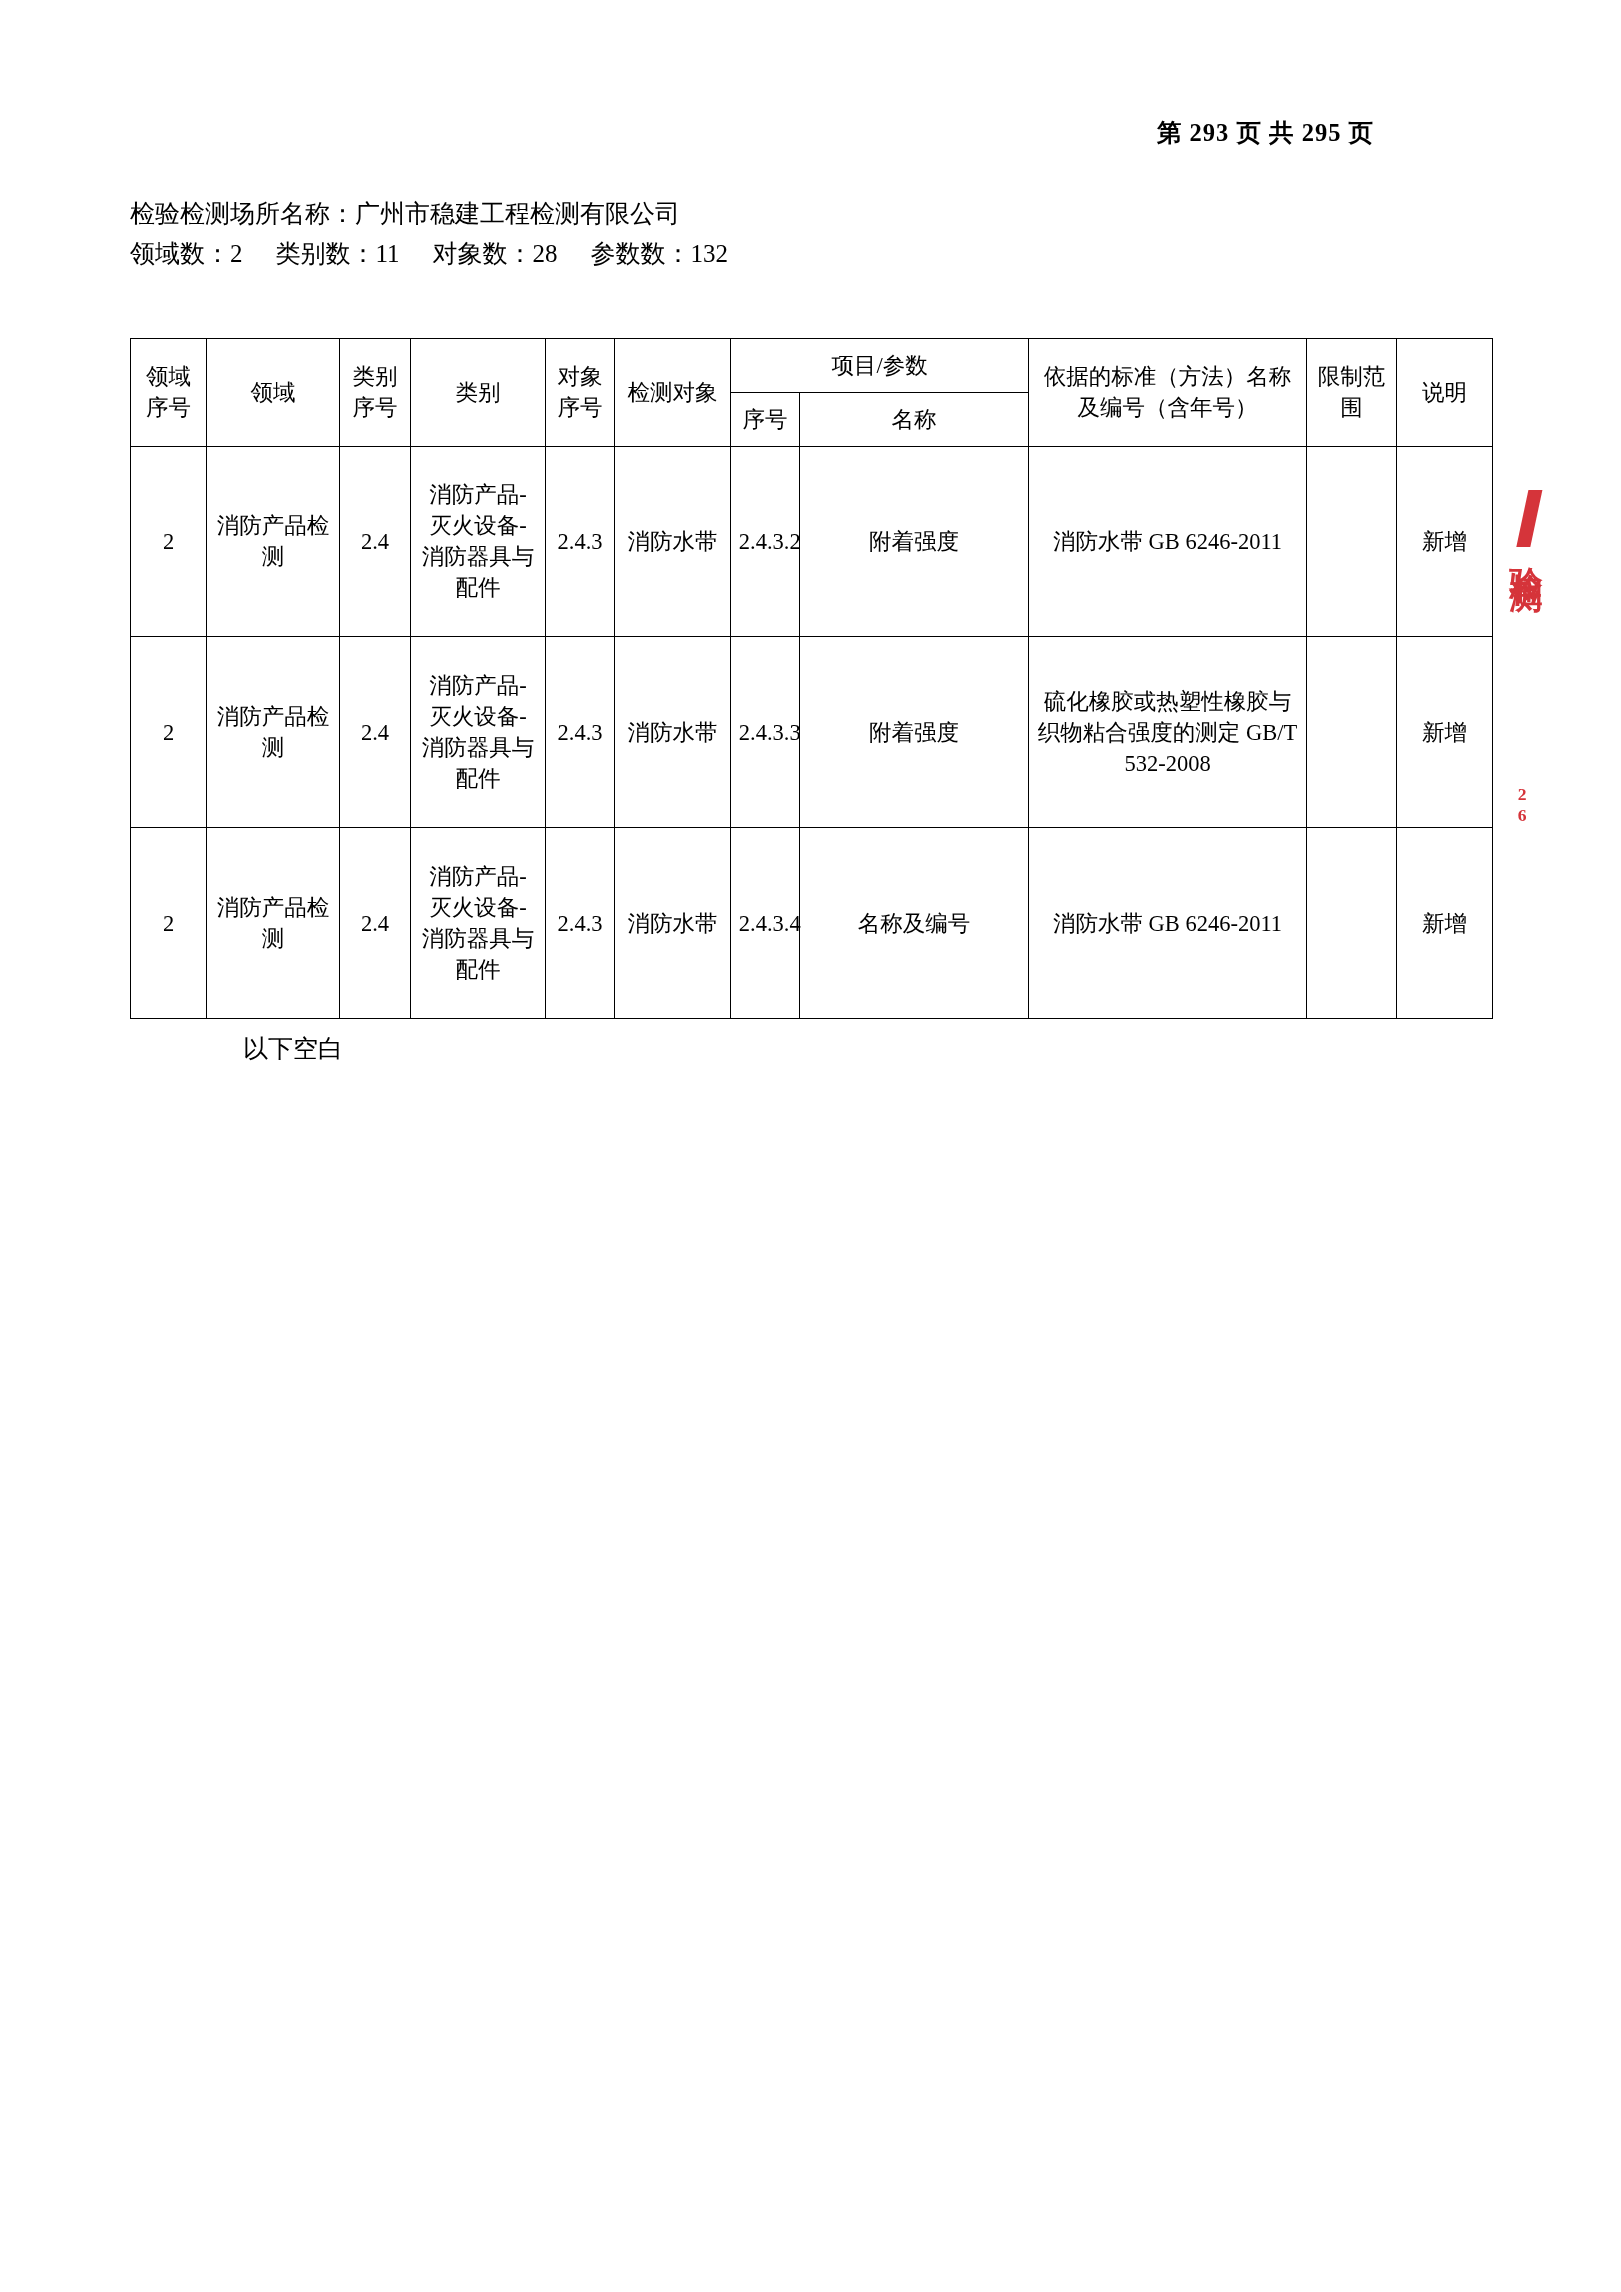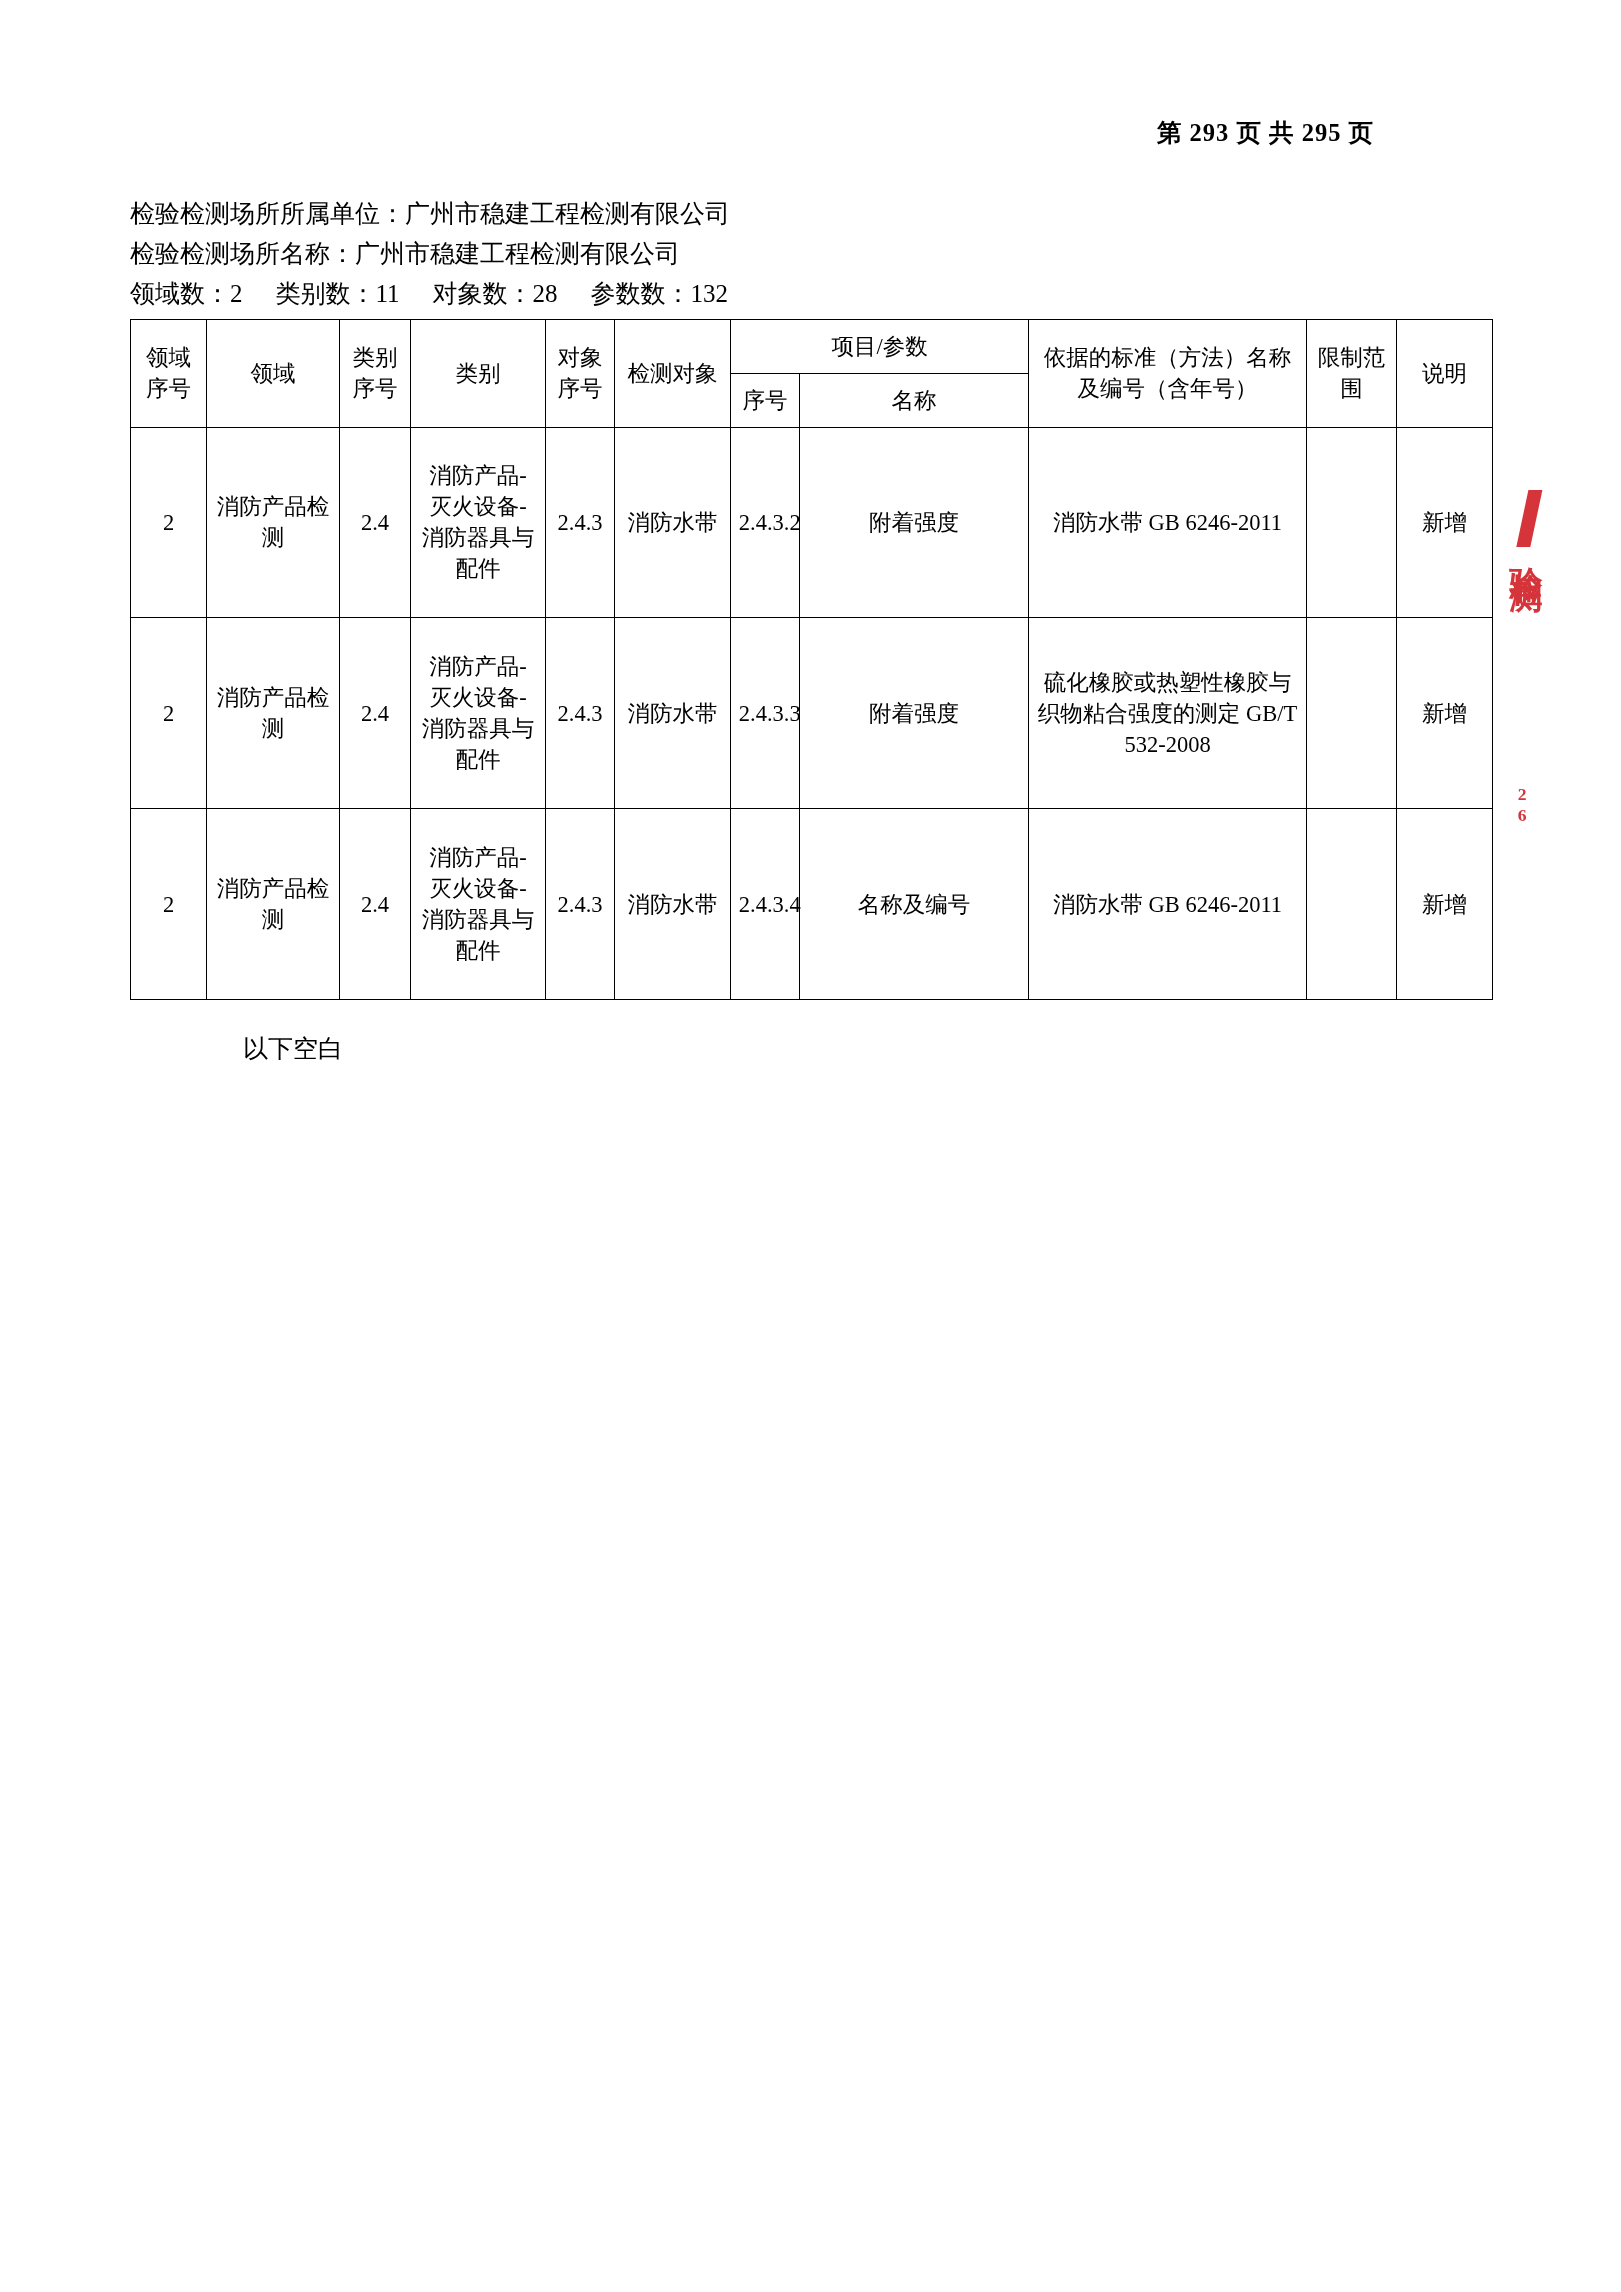--- a/index.html
+++ b/index.html
@@ -41,21 +41,21 @@
     white-space: nowrap;
   }
   .intro div { margin: 0; padding: 0; }
   .intro .counts span { margin-right: 33px; }
   .intro .counts span:last-child { margin-right: 0; }
 
   
   table.main {
     position: absolute;
     left: 130px;
-    top: 319px;
+    top: 338px;
     width: 1362px;
     border-collapse: collapse;
     table-layout: fixed;
     font-size: 22.5px;
     padding-left: 7px;
   }
   table.main td, table.main th {
     border: 1.3px solid #000;
     padding: 5.9px 7.8px;
     vertical-align: middle;
@@ -132,21 +132,20 @@
   }
 </style>
 </head>
 <body>
 
 <div class="page">
 
   <div class="page-number">第 293 页 共 295 页</div>
 
   <div class="intro">
-    <div>检验检测场所所属单位：广州市稳建工程检测有限公司</div>
     <div>检验检测场所名称：广州市稳建工程检测有限公司</div>
     <div class="counts">
       <span>领域数：2</span><span>类别数：11</span><span>对象数：28</span><span>参数数：132</span>
     </div>
   </div>
 
   <table class="main">
     <colgroup>
       <col class="c1">
         <col class="c2">

